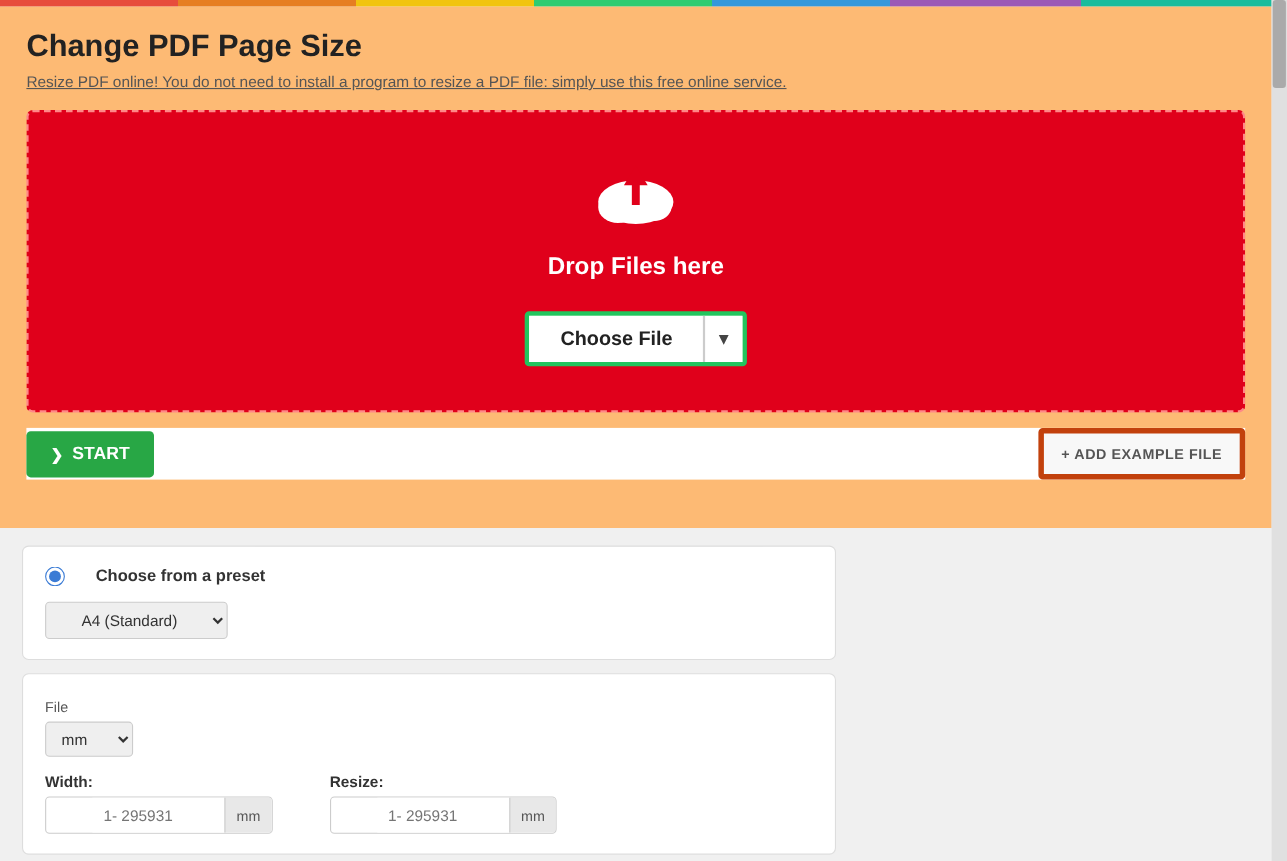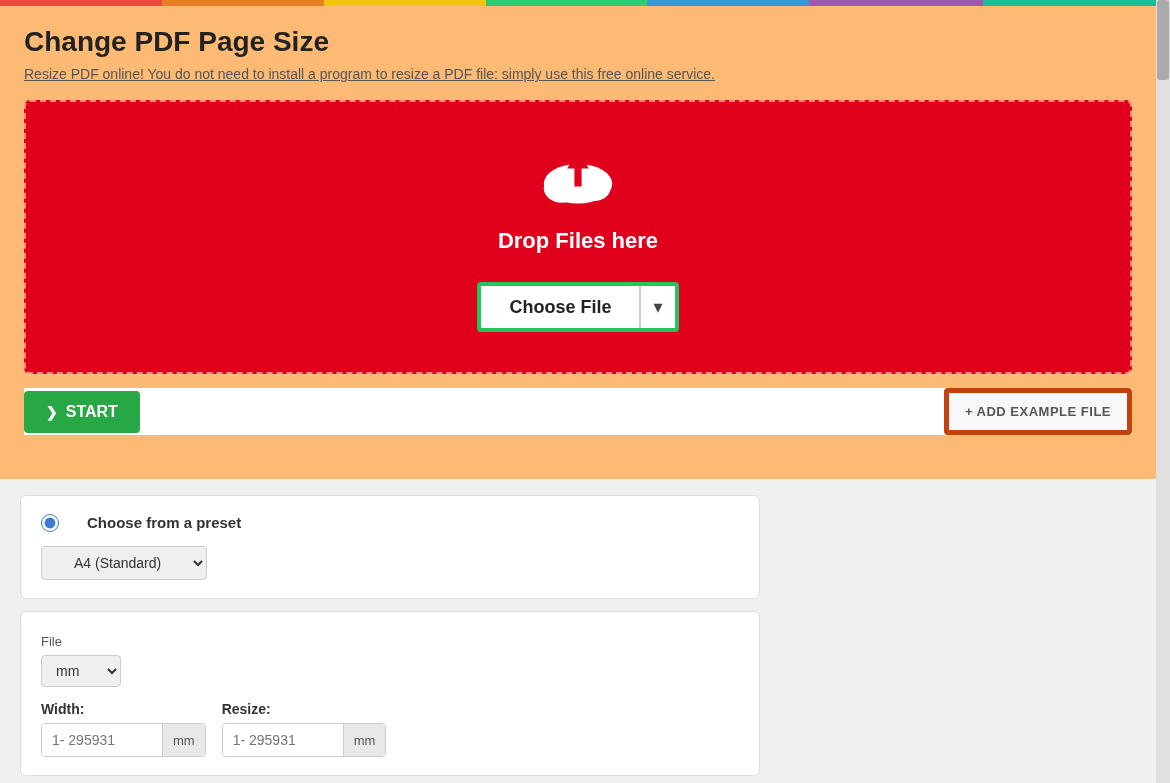--- a/index.html
+++ b/index.html
@@ -208,41 +208,42 @@
       border: 1px solid #ccc;
       border-radius: 4px;
       cursor: pointer;
       min-width: 80px;
       margin-bottom: 14px;
       color: #333;
     }
 
     .size-fields {
       display: flex;
-      gap: 16px;
+      gap: 52px;
     }
 
     .size-field {
       display: flex;
       flex-direction: column;
       gap: 6px;
     }
 
     .size-field label {
       font-size: 14px;
       font-weight: 600;
       color: #333;
     }
 
     .size-input-wrap {
       display: flex;
       align-items: stretch;
       border: 1px solid #ccc;
       border-radius: 4px;
       overflow: hidden;
+      padding-left: 42px;
     }
 
     .size-input {
       border: none;
       padding: 8px 10px;
       font-size: 14px;
       color: #999;
       outline: none;
       width: 120px;
     }

